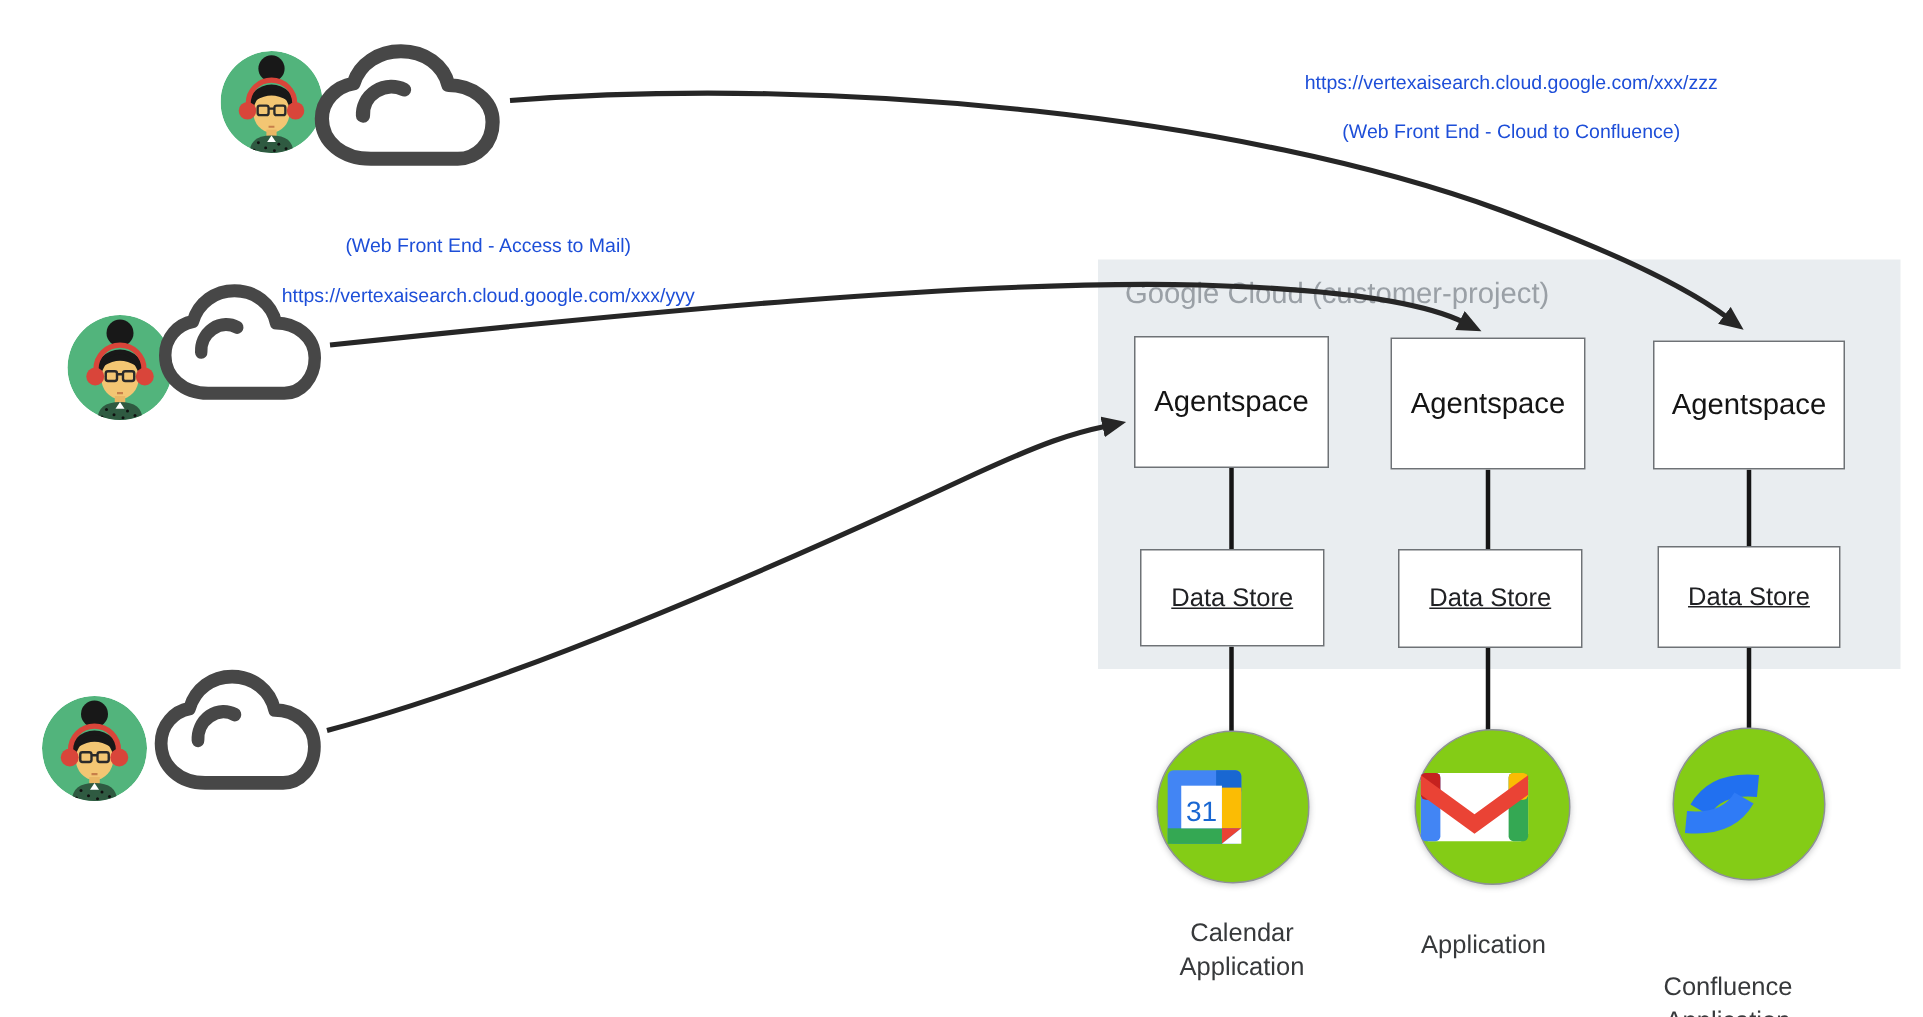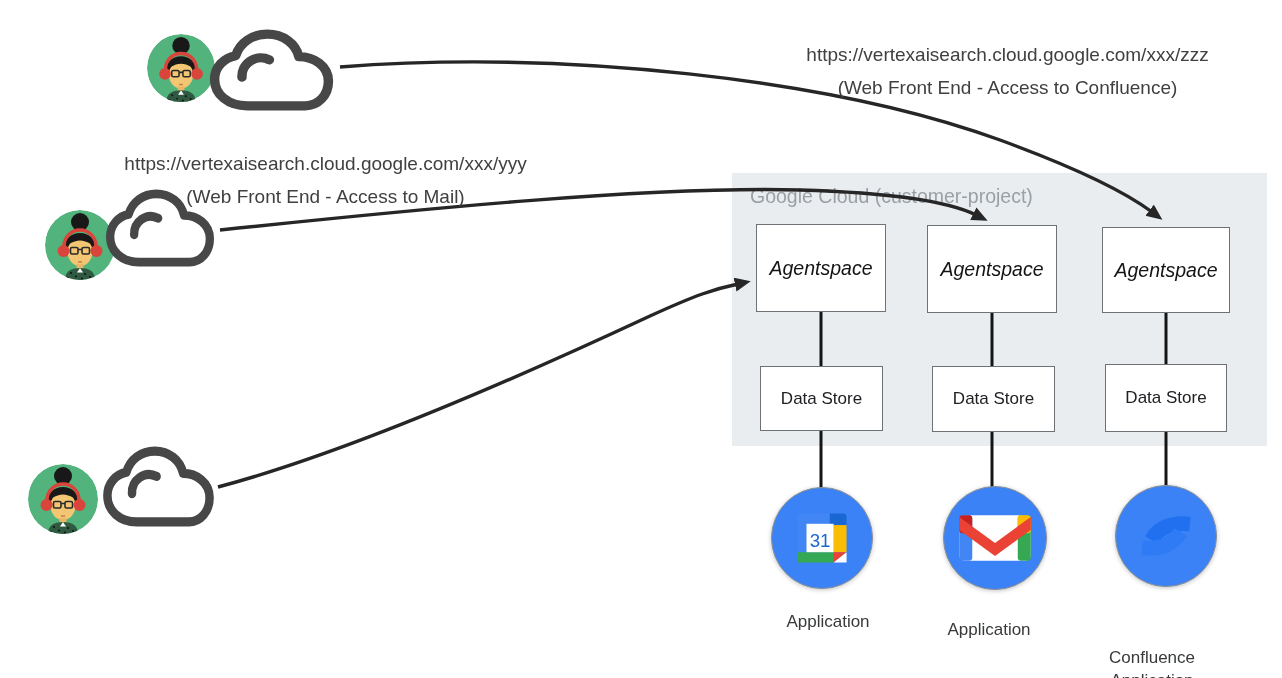--- a/index.html
+++ b/index.html
@@ -5,37 +5,37 @@
   html,body{margin:0;padding:0;background:#fff;}
   .stage{position:relative;width:1282px;height:678px;overflow:hidden;background:#fff;
          font-family:"Liberation Sans",sans-serif;color:#1f1f1f;}
   
   .panel{position:absolute;left:732px;top:173px;width:535px;height:273px;background:var(--panel-bg,#e9edf0);}
   .panel-title{position:absolute;left:18px;top:12px;font-size:19.5px;color:var(--panel-title,#9aa0a6);white-space:nowrap;}
   
   .overlay{position:absolute;left:0;top:0;pointer-events:none;}
   
   .node{position:absolute;background:#fff;border:1.6px solid #6e7276;display:flex;align-items:center;justify-content:center;box-sizing:border-box;}
-  .agent{font-size:19.5px;font-style:italic;color:#141414;}
-  .store{font-size:17px;color:#202124;}
+  .agent{font-size:19.5px;color:#141414;}
+  .store{font-size:17px;color:#202124;text-decoration:underline;}
   .a1{left:756px;top:224px;width:130px;height:88px;}
   .a2{left:927px;top:225px;width:130px;height:88px;}
   .a3{left:1102px;top:227px;width:128px;height:86px;}
   .s1{left:760px;top:366px;width:123px;height:65px;}
   .s2{left:932px;top:366px;width:123px;height:66px;}
   .s3{left:1105px;top:364px;width:122px;height:68px;}
   
-  .urltext{position:absolute;width:475px;text-align:center;font-size:19px;color:#404040;}
+  .urltext{position:absolute;width:475px;text-align:center;font-size:13px;color:#1d4ed8;}
   .urltext div{line-height:33px;white-space:nowrap;}
   .t1{left:770px;top:38px;}
   .t2{left:88px;top:147px;}
   .t3{left:96px;top:534px;}
   
-  .appcircle{position:absolute;background:#3b82f6;border:1.5px solid #8d9196;border-radius:50%;
-             box-shadow:0 1px 4px rgba(60,64,67,.3);display:flex;align-items:center;justify-content:center;box-sizing:border-box;}
+  .appcircle{position:absolute;background:#84cc16;border:1.5px solid #8d9196;border-radius:50%;
+             box-shadow:0 1px 4px rgba(60,64,67,.3);display:flex;align-items:center;box-sizing:border-box;}
   .c1{left:771px;top:487px;width:102px;height:102px;}
   .c2{left:943px;top:486px;width:104px;height:104px;}
   .c3{left:1115px;top:485px;width:102px;height:102px;}
   
   .applabel{position:absolute;width:220px;text-align:center;font-size:17px;color:#37393b;}
   .applabel div{line-height:23px;}
   .l1{left:718px;top:610px;}
   .l2{left:879px;top:618px;}
   .l3{left:1042px;top:626px;margin-top:20px;}
   .user-svg{position:absolute;}
@@ -125,25 +125,25 @@
 
   <svg class="user-svg" style="left:28px;top:464px" width="70" height="70">
       <use href="#sym-avatar"></use>
     </svg>
   <svg class="user-svg" style="left:97px;top:444px" width="123" height="85" preserveAspectRatio="none">
       <use href="#sym-cloud"></use>
     </svg>
 
   <div class="urltext t1">
     <div>https://vertexaisearch.cloud.google.com/xxx/zzz</div>
-    <div>(Web Front End - Access to Confluence)</div>
+    <div>(Web Front End - Cloud to Confluence)</div>
   </div>
   <div class="urltext t2">
+    <div>(Web Front End - Access to Mail)</div>
     <div>https://vertexaisearch.cloud.google.com/xxx/yyy</div>
-    <div>(Web Front End - Access to Mail)</div>
   </div>
   <div class="urltext t3">
   </div>
 
   <div class="node agent a1">Agentspace</div>
   <div class="node agent a2">Agentspace</div>
   <div class="node agent a3">Agentspace</div>
 
   <div class="node store s1">Data Store</div>
   <div class="node store s2">Data Store</div>
@@ -172,20 +172,21 @@
     </svg>
   </div>
   <div class="appcircle c3">
     <svg width="64" height="64" viewBox="0 0 48 48">
       <path d="M13 27 Q21 13 42 15" fill="none" style="stroke:var(--confluence-blue,#2170f0)" stroke-width="11"></path>
       <path d="M35 21 Q27 35 6 33" fill="none" stroke="#2f7bf6" stroke-width="11"></path>
     </svg>
   </div>
 
   <div class="applabel l1">
+    <div>Calendar</div>
     <div>Application</div>
   </div>
   <div class="applabel l2">
     <div>Application</div>
   </div>
   <div class="applabel l3">
     <div>Confluence</div>
     <div>Application</div>
   </div>
 

